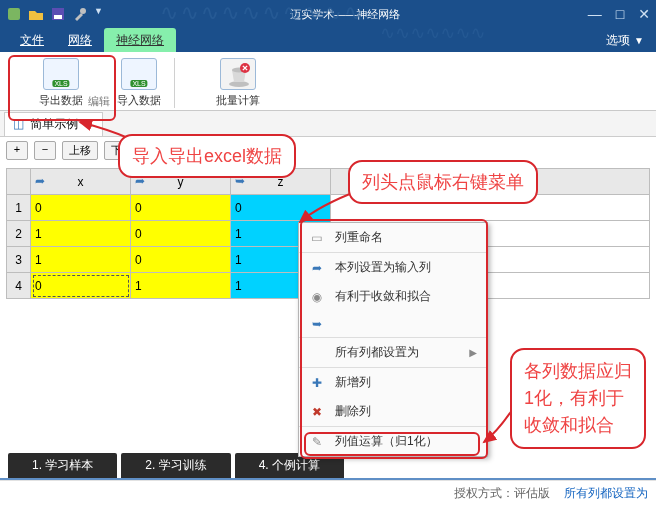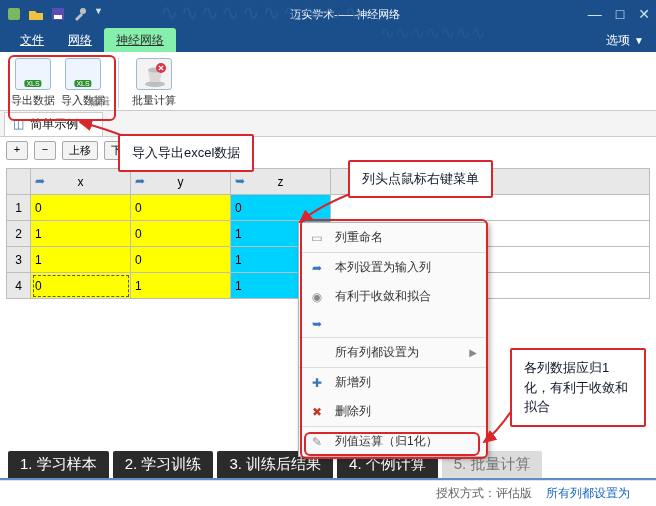--- a/index.html
+++ b/index.html
@@ -15,30 +15,30 @@
   .wswirl2 { position:absolute; top:22px; left:380px; color:#2b5f99; font-size:18px; pointer-events:none; opacity:.6;}
 
   .menubar { background: #1b4f8b; color: #fff; height: 24px; display: flex; align-items: stretch; padding: 0 8px; }
   .menu-item { padding: 4px 12px; display:flex; align-items:center;text-decoration:underline; }
   .menu-item.active { background:#86efac; color:#333; border-radius: 3px 3px 0 0;}
   .menu-right { margin-left:auto; display:flex; align-items:center; gap:4px; padding-right:4px; }
   .chevron { font-size:10px; }
 
   .ribbon { background:#fff; border-bottom:1px solid #c9c9c9; padding:6px 8px 2px; display:flex; position:relative; }
   .rib-group { display:flex; border-right:1px solid #d0d0d0; padding-right:10px; margin-right:10px; }
-  .rib-btn { width:50px; text-align:center; font-size:11px; color:#333; }
+  .rib-btn { width:50px; text-align:center; font-size:11px; color:#333;margin-left:28px; }
   .rib-icon { width:36px; height:32px; margin:0 auto 3px; background:#eef5ff; border:1px solid #9cb9d8; border-radius:3px; position:relative; }
   .rib-icon::after { content:"XLS"; position:absolute; bottom:2px; left:50%; transform:translateX(-50%); font-size:7px; background:#2d8f2d; color:#fff; padding:0 2px; border-radius:2px; }
   .rib-icon.trash { background:#f3f3f3; }
   .rib-icon.trash::after { content:""; }
   .rib-icon.trash svg { position:absolute; left:6px; top:3px; }
   .rib-footer-left { position:absolute; bottom:1px; left:88px; font-size:11px; color:#7a7a7a;}
 
   .red-box { position:absolute; border:2px solid #d8262c; border-radius:6px; pointer-events:none; z-index:40; }
-  .callout { position:absolute; border:2px solid #d8262c; border-radius:2px; background:#fff; color:#0f172a; padding:8px 12px; z-index:41; font-size:13px; }
+  .callout { position:absolute; border:2px solid #d8262c; border-radius:14px; background:#fff; color:#ef4444; padding:8px 12px; z-index:41; font-size:18px; }
   .arrow-svg { position:absolute; z-index:40; pointer-events:none; }
 
   .doc-tabs { display:flex; align-items:center; background:#f4f4f4; border-bottom:1px solid #ccc; height:26px; padding-left:4px; }
   .doc-tab { background:#fff; border:1px solid #ccc; border-bottom:none; padding:3px 8px; display:flex; align-items:center; gap:6px; }
   .doc-tab .cube { color:#3a78b8; }
   .doc-tab .close { color:#888; font-size:11px; }
 
   .mini-toolbar { display:flex; gap:6px; padding:4px 6px; background:#fff; }
   .mini-btn { border:1px solid #a9a9a9; background:#f3f3f3; padding:1px 6px; font-size:11px; min-width:22px; text-align:center; border-radius:2px;}
 
@@ -56,25 +56,25 @@
 
   .ctx-menu { position:absolute; background:#fafafa; border:1px solid #b5b5b5; box-shadow:2px 2px 5px rgba(0,0,0,.3); width:190px; z-index:30; }
   .ctx-item { display:flex; align-items:center; gap:10px; padding:6px 10px; font-size:12px; color:#333; }
   .ctx-item.sep { border-top:1px solid #ddd; }
   .ctx-icon { width:16px; text-align:center; color:#3a78b8; }
   .ctx-icon.red { color:#c0392b; }
   .ctx-icon.grey { color:#888; }
   .ctx-item .sub { margin-left:auto; color:#888; font-size:10px; }
 
   .bottom-tabs { display:flex; gap:4px; padding:2px 8px 0; }
-  .bt { background:#2b2b2b; color:#fff; padding:4px 12px; font-size:15px; border-radius:2px 2px 0 0; }
+  .bt { background:#2b2b2b; color:#fff; padding:4px 24px; font-size:12px; border-radius:2px 2px 0 0; }
   .bt.grey { background:#dcdcdc; color:#777; }
   .bottom-divider { height:2px; background:#5f8fc6; }
 
-  .statusbar { display:flex; justify-content:flex-end; gap:14px; padding:4px 26px; font-size:12px; color:#666; background:#fff; border-top:1px solid #e2e2e2; }
+  .statusbar { display:flex; justify-content:flex-end; gap:14px; padding:4px 8px; font-size:12px; color:#666; background:#fff; border-top:1px solid #e2e2e2; }
   .statusbar .link { color:#1565c0; }
 
   .col { display:flex; flex-direction:column; height:100%; }
   .content-area { flex:1; position:relative; display:flex; flex-direction:column; }
   th.corner{width:24px;}
   th.colhead{width:100px;}
 </style>
 </head>
 <body>
 
@@ -206,23 +206,21 @@
           </tr>
         </tbody>
       </table>
     </div>
 
     <div style="flex:1"></div>
 
     <div class="bottom-tabs">
       <div class="bt">1. 学习样本</div>
       <div class="bt">2. 学习训练</div>
-      <div class="bt">3. 训练后结果</div>
       <div class="bt">4. 个例计算</div>
-      <div class="bt grey">5. 批量计算</div>
     </div>
     <div class="bottom-divider"></div>
   </div>
 
   <div class="statusbar">
     <span>授权方式：评估版</span>
     <span class="link">所有列都设置为</span>
   </div>
 </div>
 

